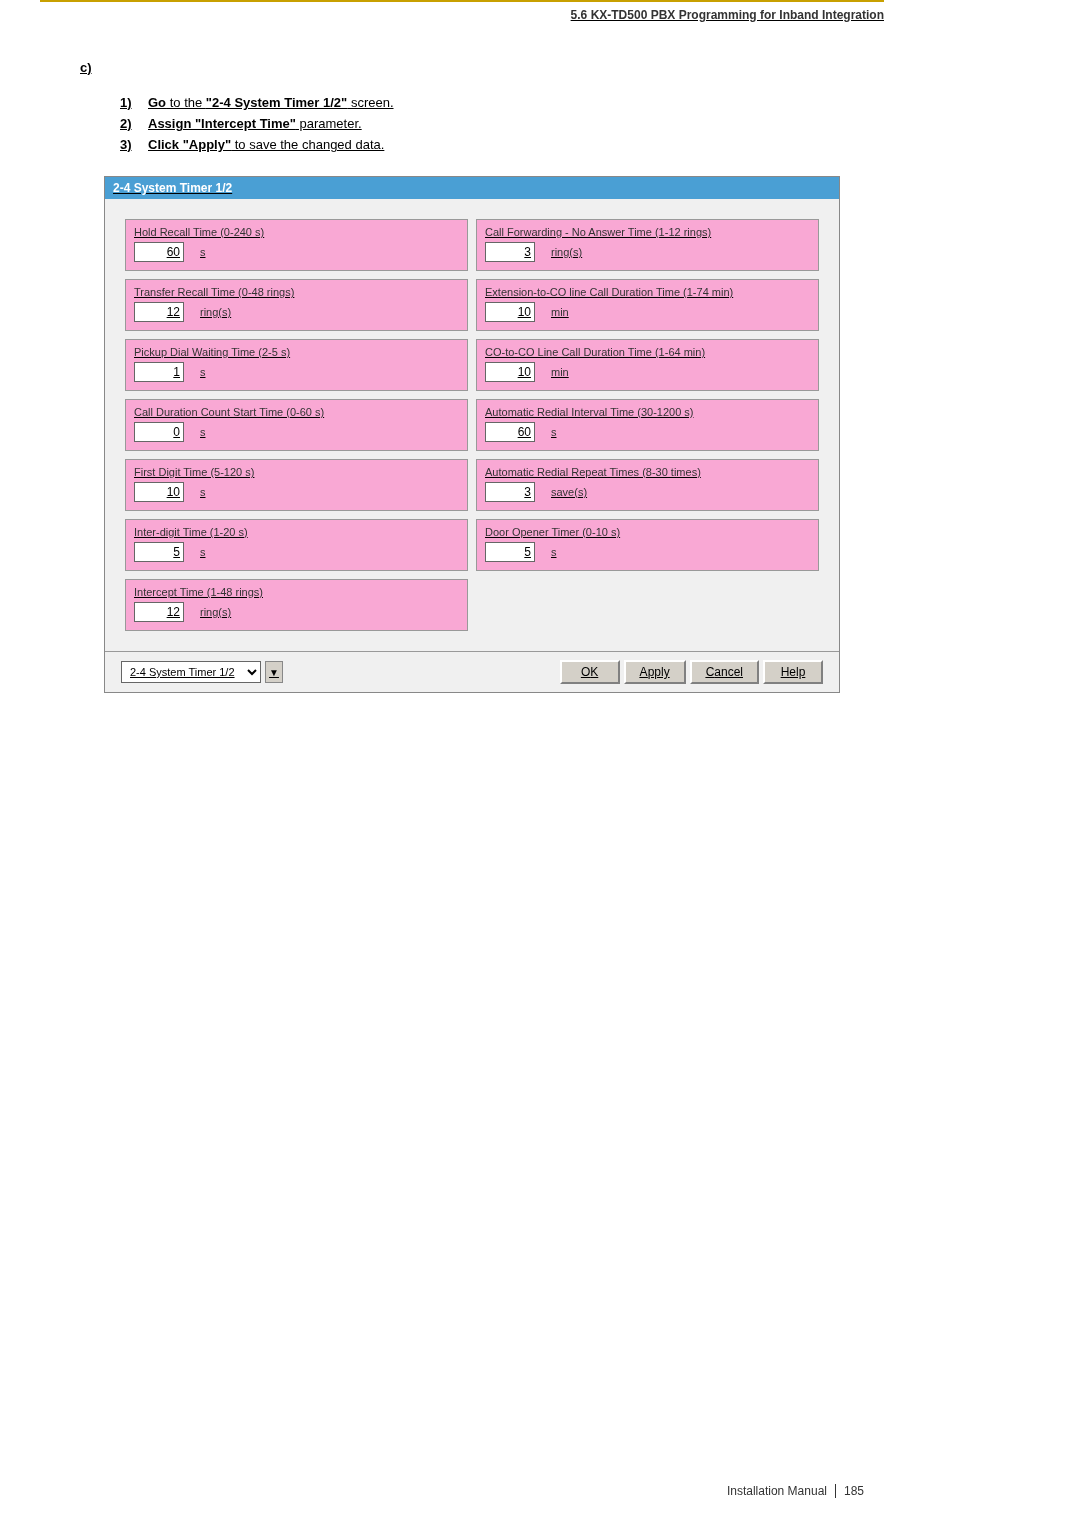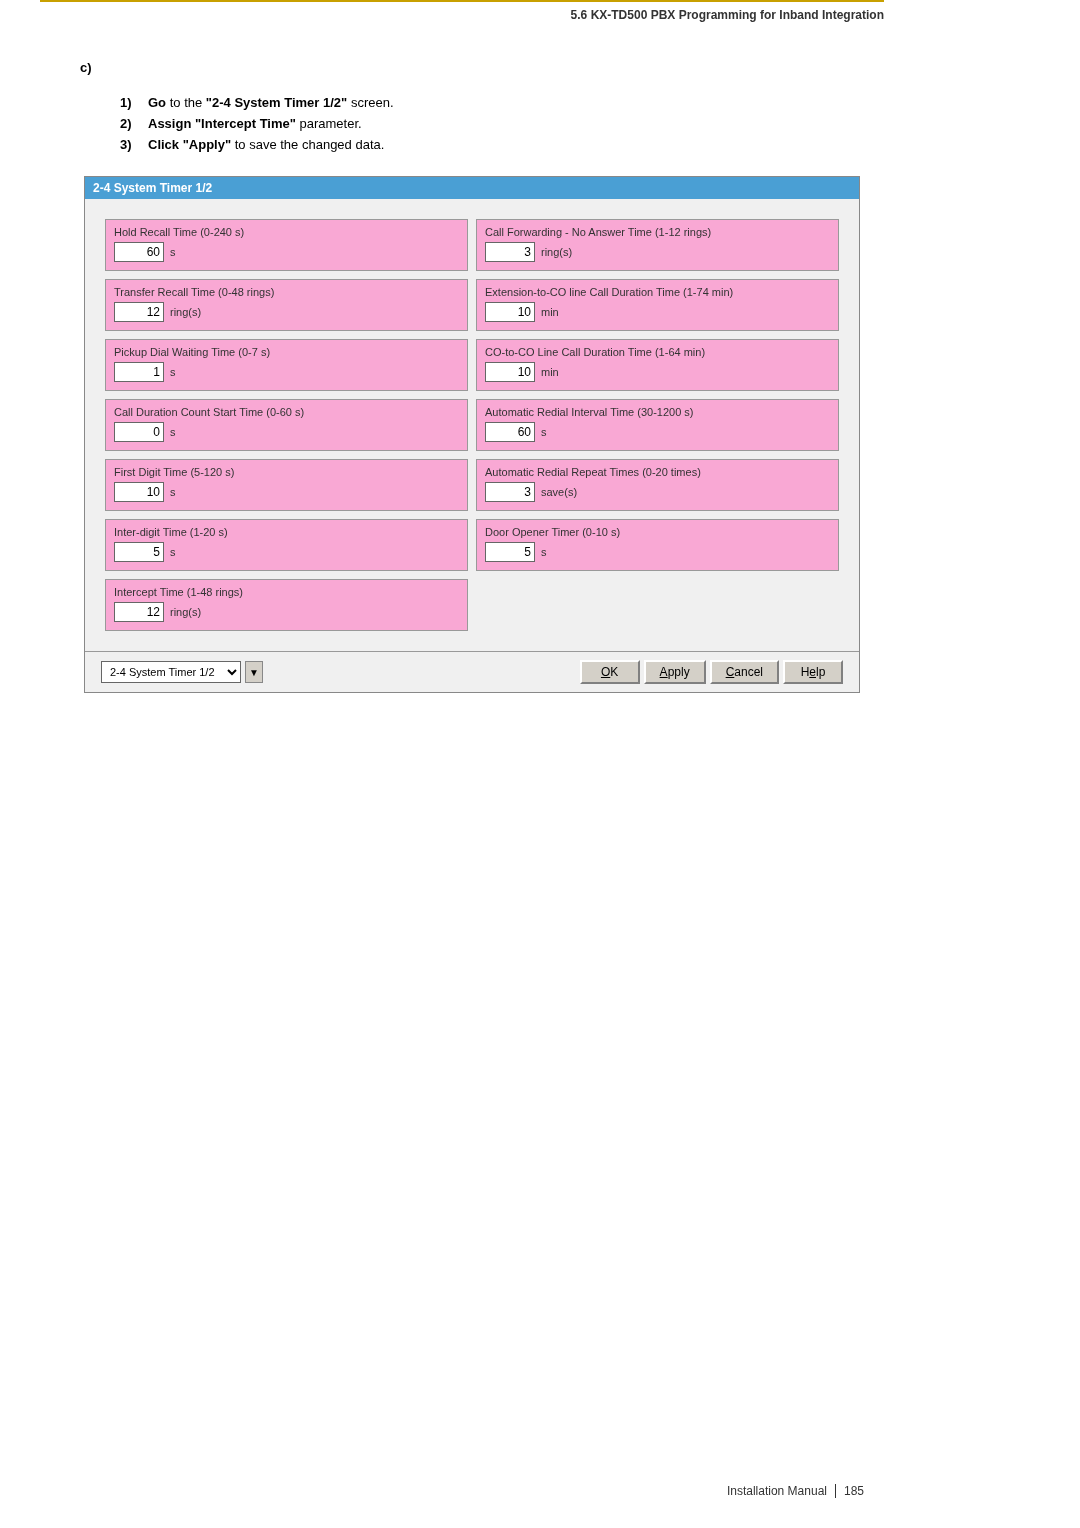--- a/index.html
+++ b/index.html
@@ -11,20 +11,21 @@
       width: 1080px;
       min-height: 1528px;
       position: relative;
     }
 
     .page-container {
       width: 924px;
       min-height: 1528px;
       padding: 0;
       position: relative;
+      text-decoration: underline;
     }
 
     
     .header-bar {
       border-top: 2px solid #c8a000;
       margin: 0 40px;
       padding-top: 6px;
       display: flex;
       justify-content: flex-end;
       padding-bottom: 8px;
@@ -71,21 +72,21 @@
     }
 
     .sub-step-num {
       font-weight: bold;
       min-width: 20px;
     }
 
     
     .dialog-box {
       border: 1px solid #888;
-      margin: 0 4px;
+      margin: 0 24px;
       background: #f0f0f0;
     }
 
     .dialog-title-bar {
       background: #4a9fd4;
       color: white;
       padding: 4px 8px;
       font-size: 12px;
       font-weight: bold;
     }
@@ -111,21 +112,21 @@
 
     .field-label {
       font-size: 11px;
       color: #333;
       margin-bottom: 4px;
     }
 
     .field-row {
       display: flex;
       align-items: center;
-      gap: 6px;
+      gap: 16px;
     }
 
     .field-input {
       border: 1px solid #666;
       background: white;
       width: 50px;
       height: 20px;
       font-size: 12px;
       padding: 0 3px;
       text-align: right;
@@ -282,21 +283,21 @@
 
           <div class="field-group">
             <div class="field-label">Extension-to-CO line Call Duration Time (1-74 min)</div>
             <div class="field-row">
               <input class="field-input" type="text" value="10" style="">
               <span class="field-unit">min</span>
             </div>
           </div>
 
           <div class="field-group">
-            <div class="field-label">Pickup Dial Waiting Time (0-7 s)</div>
+            <div class="field-label">Pickup Dial Waiting Time (2-5 s)</div>
             <div class="field-row">
               <input class="field-input" type="text" value="1" style="">
               <span class="field-unit">s</span>
             </div>
           </div>
 
           <div class="field-group">
             <div class="field-label">CO-to-CO Line Call Duration Time (1-64 min)</div>
             <div class="field-row">
               <input class="field-input" type="text" value="10" style="">
@@ -322,21 +323,21 @@
 
           <div class="field-group">
             <div class="field-label">First Digit Time (5-120 s)</div>
             <div class="field-row">
               <input class="field-input" type="text" value="10" style="">
               <span class="field-unit">s</span>
             </div>
           </div>
 
           <div class="field-group">
-            <div class="field-label">Automatic Redial Repeat Times (0-20 times)</div>
+            <div class="field-label">Automatic Redial Repeat Times (8-30 times)</div>
             <div class="field-row">
               <input class="field-input" type="text" value="3" style="">
               <span class="field-unit">save(s)</span>
             </div>
           </div>
 
           <div class="field-group">
             <div class="field-label">Inter-digit Time (1-20 s)</div>
             <div class="field-row">
               <input class="field-input" type="text" value="5" style="">

